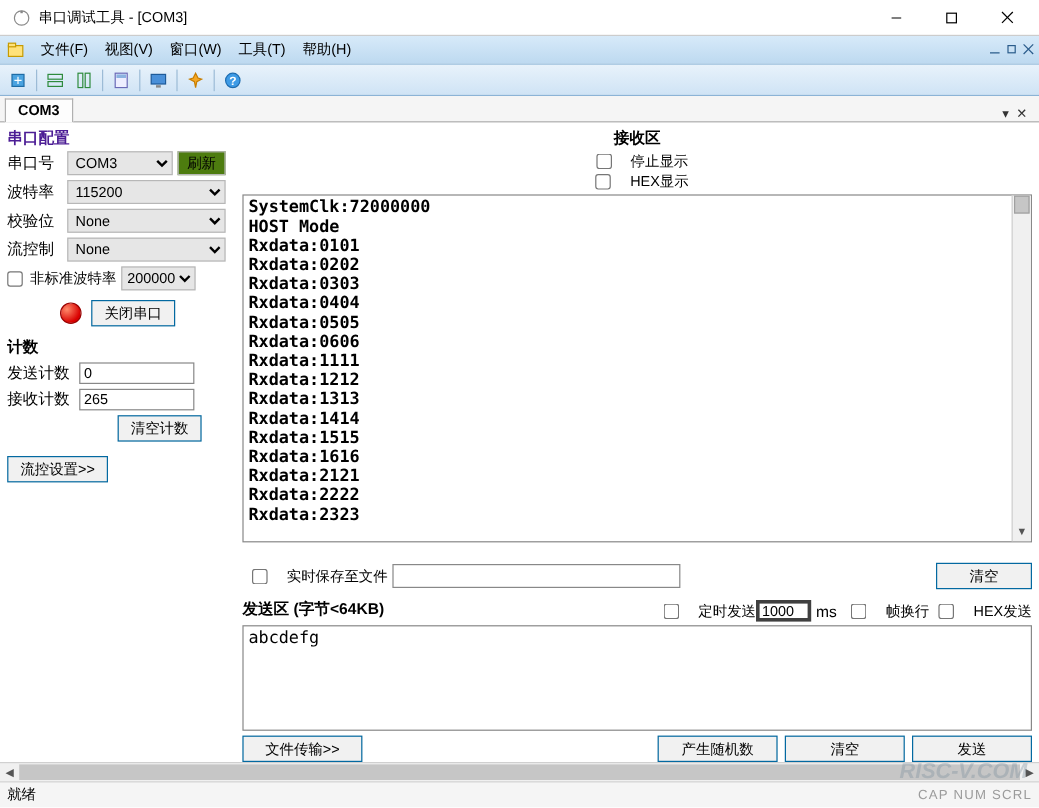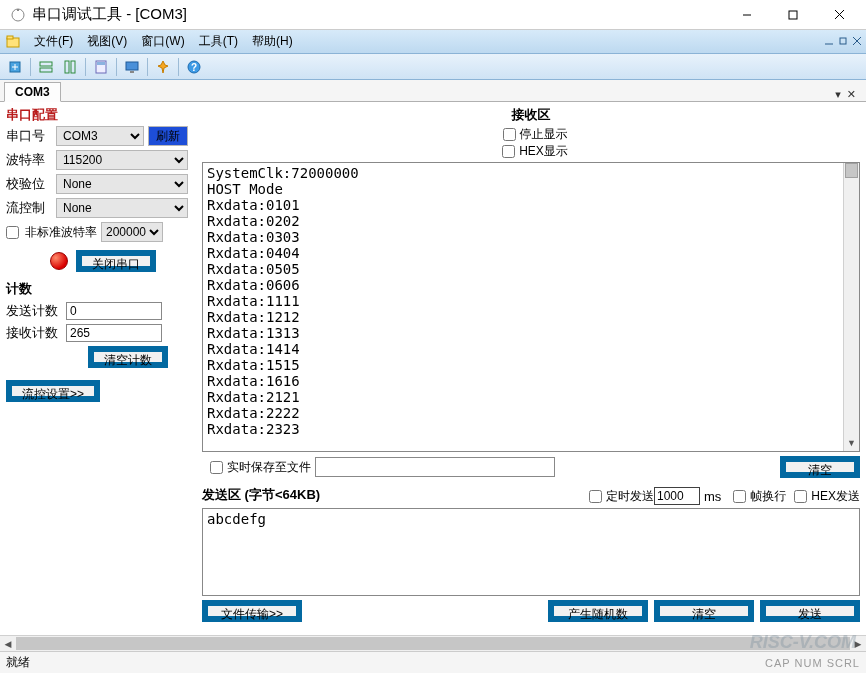--- a/index.html
+++ b/index.html
@@ -1,66 +1,66 @@
 <!DOCTYPE html>
 <html><head>
 <meta charset="utf-8">
 <style>
 * { box-sizing: border-box; margin: 0; padding: 0; font-family: "Microsoft YaHei", SimSun, sans-serif; }
 body { width: 866px; height: 673px; background: #fff; font-size: 12px; overflow: hidden; }
 .titlebar { height: 30px; background: #fff; border-bottom: 1px solid #ccc; display: flex; align-items: center; padding: 0 4px; }
 .titlebar .app-icon { width: 16px; height: 16px; margin: 0 6px; display: inline-flex; align-items: center; justify-content: center; }
-.titlebar .title { flex: 1; font-size: 15px; color: #000; }
+.titlebar .title { flex: 1; font-size: 12px; color: #000; }
 .titlebar .ctrl { width: 46px; height: 30px; display: flex; align-items: center; justify-content: center; color: #333; }
 .menubar { height: 24px; background: linear-gradient(#d7eaf9,#bdd9f0); border-bottom: 1px solid #8bb3d6; display: flex; align-items: center; padding: 0 4px; gap: 2px; }
 .menubar .mini-icon { width: 18px; height: 18px; display: flex; align-items: center; justify-content: center; margin-right: 4px; }
 .menubar .menu-item { padding: 12px 6px; color: #000; }
 .menubar .mdi-ctrls { display:flex; gap:4px; margin-left:auto; }
 .toolbar { height: 26px; background: linear-gradient(#e8f2fb,#cfe3f5); border-bottom: 1px solid #8bb3d6; display: flex; align-items: center; padding: 0 4px; gap: 2px; }
 .toolbar .tbtn { width: 22px; height: 22px; display: flex; align-items: center; justify-content: center; border: 1px solid transparent; border-radius: 2px; }
 .toolbar .divider { width: 1px; height: 18px; background: #9cbbd6; margin: 0 2px; }
 .tabstrip { height: 22px; background: #f5f5f5; border-bottom: 1px solid #b0b0b0; display: flex; align-items: flex-end; padding: 0 4px; position: relative; }
 .tab { background: #fdfdfd; border: 1px solid #b0b0b0; border-bottom: 1px solid #fdfdfd; padding: 2px 10px; font-size: 12px; font-weight: bold; color: #000; margin-bottom: -1px; }
 .tabstrip .close-x { margin-left: auto; padding: 0 6px; font-size: 11px; color: #333; display:flex; gap:6px; align-items:center;}
 .content { display: flex; padding: 4px 6px 0 6px; height: calc(100% - 30px - 24px - 26px - 22px - 22px - 16px); }
 .left { width: 182px; flex-shrink: 0; }
-.group-title { font-weight: bold; color: #b91c1c; font-size: 13px; margin-bottom: 2px; }
+.group-title { font-weight: bold; color: #4c1d95; font-size: 13px; margin-bottom: 2px; }
 .group-title.black { color:#000; font-weight:bold; }
 .config-row { display: flex; align-items: center; margin-bottom: 4px; gap: 4px; }
 .config-row .lbl { width: 46px; color: #000; font-size: 13px; }
 .config-row select, .config-row .combo { flex: 1; height: 20px; border: 1px solid #b7b7b7; background: #e6e6e6; font-size: 12px; padding: 0 2px; }
-.config-row .refresh-btn { width: 40px; height: 20px; background: #1d4ed8; border: 1px solid #b7b7b7; font-size: 12px; }
+.config-row .refresh-btn { width: 40px; height: 20px; background: #4d7c0f; border: 1px solid #b7b7b7; font-size: 12px; }
 .nonstd-row { display:flex; align-items:center; gap:4px; margin-top:2px;}
 .nonstd-row input[type=checkbox]{ margin-right:2px;}
 .nonstd-row .combo { width:62px; height:20px; border:1px solid #b7b7b7; background:#e6e6e6; font-size:12px;}
 .record-btn-row { display:flex; align-items:center; gap:8px; margin-top:8px; padding-left:44px;}
 .record { width:18px; height:18px; border-radius:50%; background: radial-gradient(circle at 30% 30%, #ff8a6a, #d90000 70%); border:1px solid #900;}
-.btn { height:22px; background:#f1f1f1; border:6px solid #0369a1; padding:0 10px; font-size:12px; cursor:pointer; }
+.btn { height:22px; background:#f1f1f1; border:1px solid #0369a1; padding:0 10px; font-size:12px; cursor:pointer; }
 .count-lbl { font-weight:bold; font-size:13px; margin-top:8px;}
 .count-row { display:flex; align-items:center; gap:4px; margin-top:4px;}
 .count-row .clab { width:56px; font-size:13px;}
 .count-row input { width:96px; height:18px; border:1px solid #888; font-size:12px; padding:0 3px;}
 .clear-count-row { display:flex; justify-content:flex-end; margin-top:4px; padding-right:20px;align-items:flex-end;}
 .flow-btn-row { margin-top:12px;}
 .right { flex:1; margin-left:14px; display:flex; flex-direction:column; min-width:0;}
 .rx-head { display:flex; align-items:center; font-size:13px; margin-bottom:2px;flex-direction:column;}
 .rx-head .spacer { flex:1;}
-.chk-label { display:flex; align-items:center; gap:4px; font-size:12px; margin-left:8px;}
+.chk-label { display:flex; align-items:center; gap:16px; font-size:12px; margin-left:8px;}
 .rx-area { position:relative; border:1px solid #888; height:290px; background:#fff;}
-.rx-content { font-family: "NSimSun","SimSun",monospace; font-size:14px; padding:2px 4px; line-height:16px; white-space:pre; overflow:hidden; height:100%;}
+.rx-content { font-family: "NSimSun","SimSun",monospace; font-size:14px; padding:2px 4px; line-height:16px; white-space:pre; overflow:hidden; height:100%;font-weight:bold;}
 .scroll-v { position:absolute; right:0; top:0; bottom:0; width:16px; background:#f0f0f0; border-left:1px solid #d0d0d0;}
 .scroll-v .thumb { position:absolute; left:1px; right:1px; top:0; height:15px; background:#c6c6c6; border:1px solid #a0a0a0;}
 .scroll-v .arrow { position:absolute; left:0; right:0; height:16px; display:flex; align-items:center; justify-content:center; color:#555; font-size:9px;}
-.save-row { display:flex; align-items:center; gap:4px; margin-top:4px;}
+.save-row { display:flex; align-items:center; gap:4px; margin-top:17px;}
 .save-row .path { width:240px; height:20px; border:1px solid #888; background:#fff;}
 .save-row .spacer{flex:1;}
 .save-row .clear-btn{ width:80px;}
 .tx-head { display:flex; align-items:center; font-size:13px; margin-top:8px;}
 .tx-head .spacer{flex:1;}
-.tx-head input[type=text]{width:46px; height:18px; border:1px solid #404040; font-size:12px; padding:0 2px; text-align:left;}
+.tx-head input[type=text]{width:46px; height:18px; border:3px solid #404040; font-size:12px; padding:0 2px; text-align:left;}
 .tx-area { border:1px solid #888; height:88px; background:#fff; font-family:"NSimSun","SimSun",monospace; font-size:14px; padding:2px 4px; margin-top:2px;}
 .tx-btns { display:flex; gap:6px; margin-top:4px;}
 .tx-btns .spacer{flex:1;}
 .tx-btns .btn { width:100px;}
 .scrollbar-h { height:16px; background:#f0f0f0; border-top:1px solid #d0d0d0; position:relative;}
 .scrollbar-h .arrow { position:absolute; top:0; bottom:0; width:16px; display:flex; align-items:center; justify-content:center; color:#555; font-size:9px;}
 .scrollbar-h .arrow.left{left:0;}
 .scrollbar-h .arrow.right{right:0;}
 .scrollbar-h .thumb { position:absolute; top:1px; bottom:1px; left:16px; right:16px; background:#c6c6c6; }
 .statusbar { height:22px; background:#f5f5f5; border-top:1px solid #ccc; display:flex; align-items:center; padding:0 6px; font-size:12px;}

